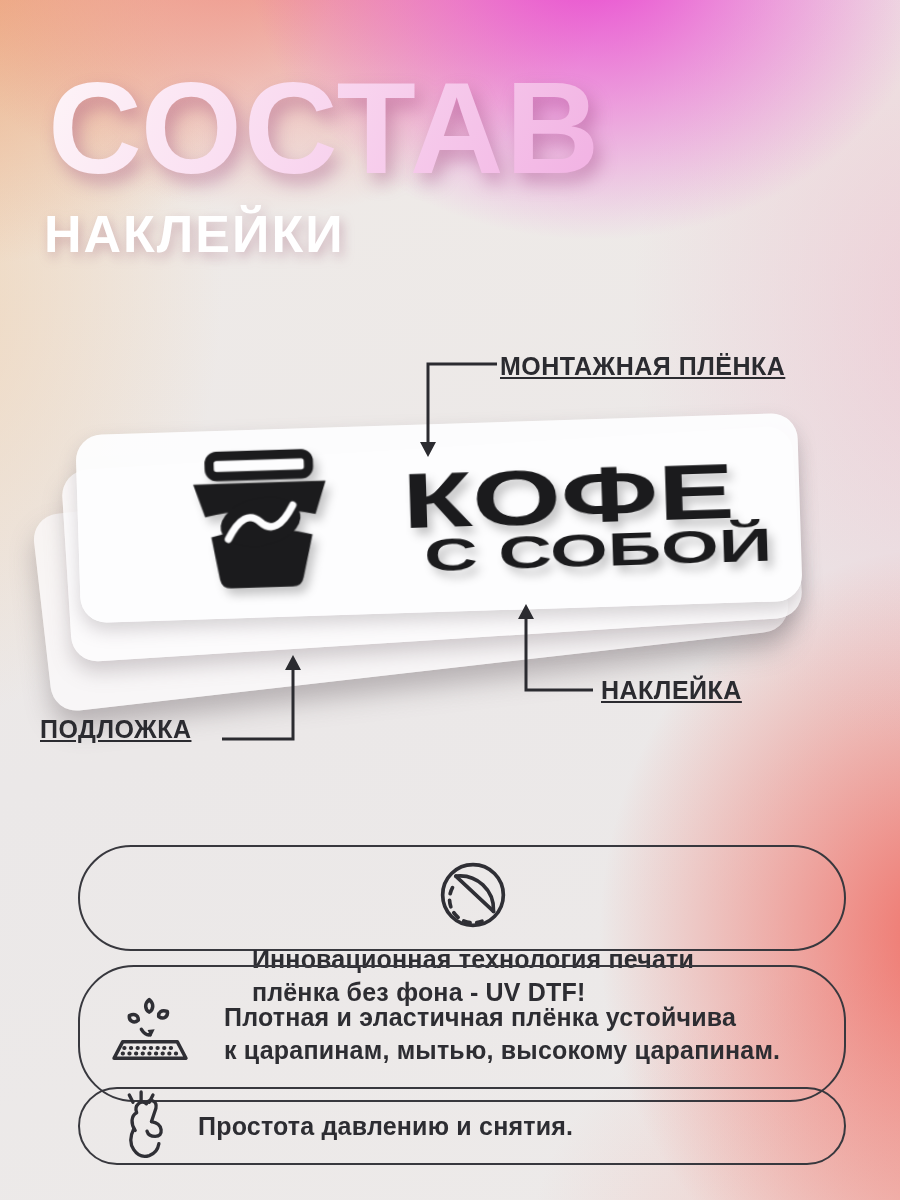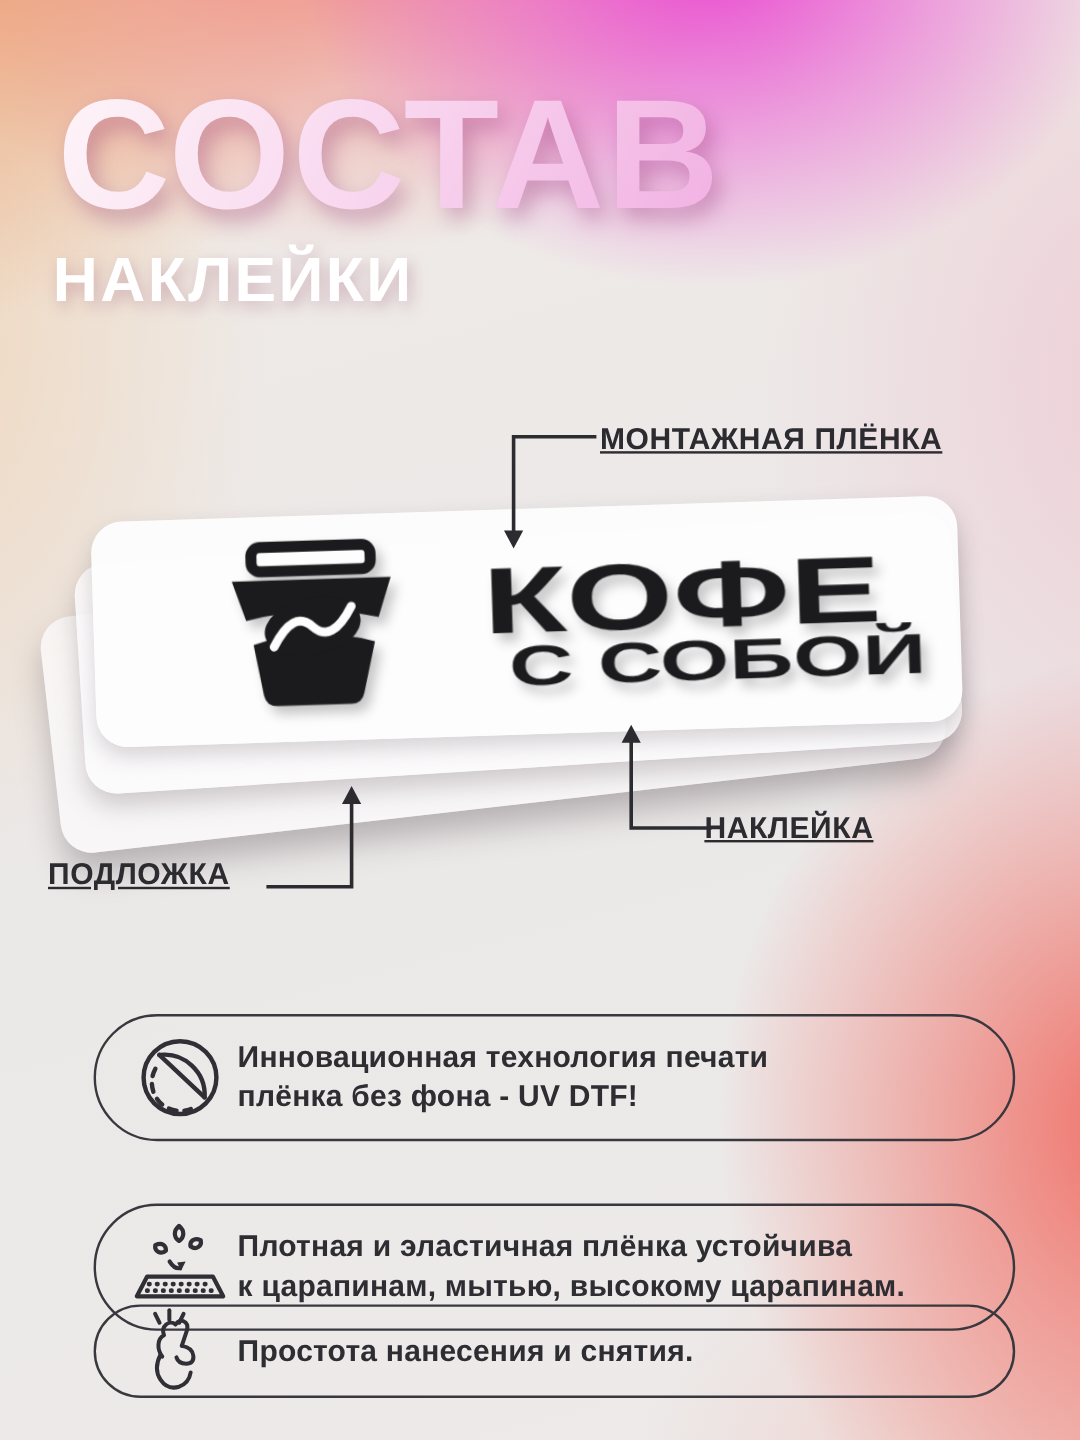--- a/index.html
+++ b/index.html
@@ -28,21 +28,21 @@
     position:absolute;left:44px;top:204px;font-size:52px;font-weight:bold;
     letter-spacing:2px;color:#ffffff;
     filter:drop-shadow(3px 5px 6px rgba(150,80,110,0.35));
   }
   
   .callout-label{
     position:absolute;font-size:25px;font-weight:bold;letter-spacing:0.5px;
     color:#2b2b30;white-space:nowrap;text-decoration:underline;
   }
   .lbl-film{left:500px;top:352px;}
-  .lbl-decal{left:587px;top:676px;}
+  .lbl-decal{left:601px;top:676px;}
   .lbl-backing{left:40px;top:715px;}
   .callout-overlay{position:absolute;left:0;top:0;pointer-events:none;}
   
   .mockup{position:absolute;left:40px;top:412px;width:780px;height:280px;}
   .layer{position:absolute;border-radius:26px;}
   .layer-backing{
     left:0;top:62px;width:742px;height:198px;transform:rotate(-6.5deg);
     background:rgba(252,251,252,0.72);
     box-shadow:0 16px 26px rgba(120,110,115,0.45);
   }
@@ -56,22 +56,22 @@
     background:rgba(253,253,254,0.95);
     box-shadow:0 8px 18px rgba(135,125,130,0.32);
   }
   .sticker-art{position:absolute;left:8px;top:6px;}
   
   .feature{
     position:absolute;left:78px;width:768px;box-sizing:border-box;
     border:2.5px solid #38383e;border-radius:56px;
     display:flex;align-items:center;padding-left:22px;
   }
-  .f1{top:845px;height:106px;}
-  .f2{top:1003px;height:106px;}
+  .f1{top:845px;height:106px;flex-direction:column;}
+  .f2{top:965px;height:137px;gap:26px;}
   .f3{top:1087px;height:78px;}
   .feature-icon{flex:0 0 96px;display:flex;align-items:center;justify-content:center;}
   .feature-text{
     font-size:25px;line-height:33px;font-weight:bold;color:#2d2d32;
     letter-spacing:0.2px;
   }
 </style>
 </head>
 <body>
 
@@ -162,17 +162,17 @@
       <svg width="74" height="74" viewBox="0 0 100 100" fill="none" stroke="#2f2f35" stroke-width="4.5" stroke-linecap="round" stroke-linejoin="round">
         <line x1="22" y1="8" x2="27" y2="18"></line>
         <line x1="38" y1="4" x2="38" y2="15"></line>
         <line x1="54" y1="8" x2="49" y2="18"></line>
         <path d="M30,56 C24,48 24,36 32,32 C28,22 38,14 45,20 C50,12 60,16 58,26 L52,44"></path>
         <path d="M52,44 q12,2 13,11 q1,9 -8,9 q-9,0 -11,-7"></path>
         <path d="M28,54 q-8,16 0,28 q8,12 21,8 q11,-4 13,-16"></path>
       </svg>
     </div>
     <div class="feature-text">
-      <div>Простота нанесения и снятия.</div>
+      <div>Простота давлению и снятия.</div>
     </div>
   </div>
 
 </div>
 
 </body></html>

